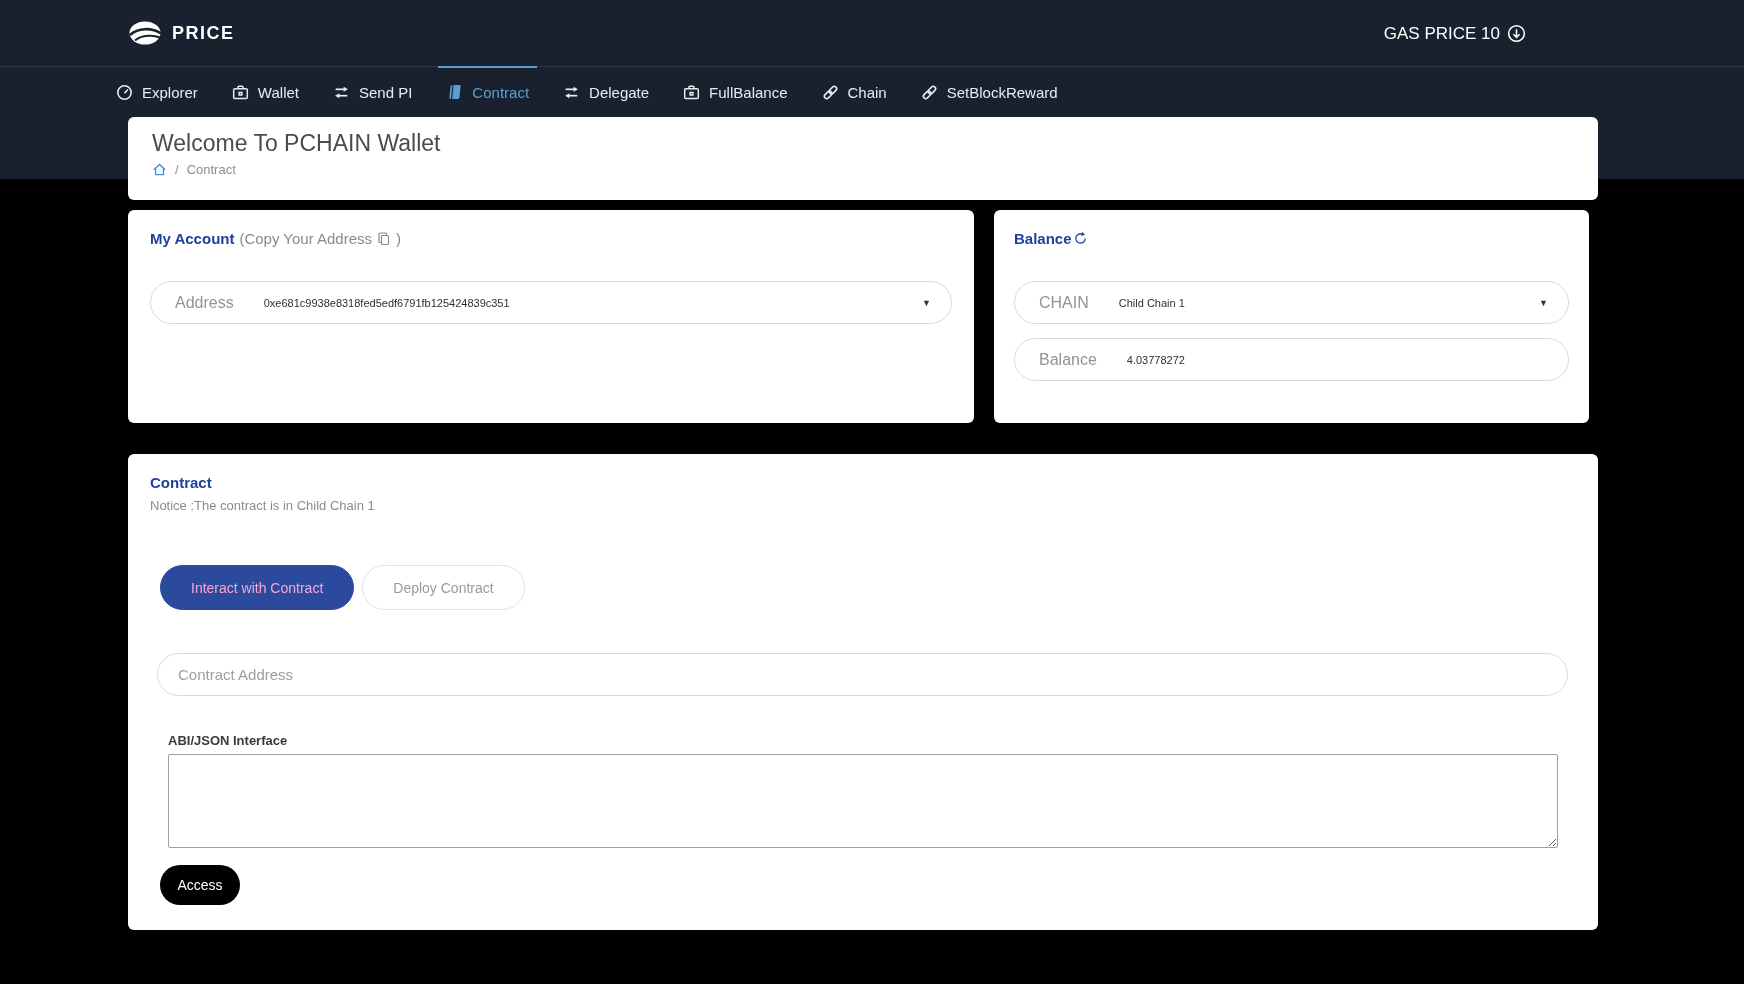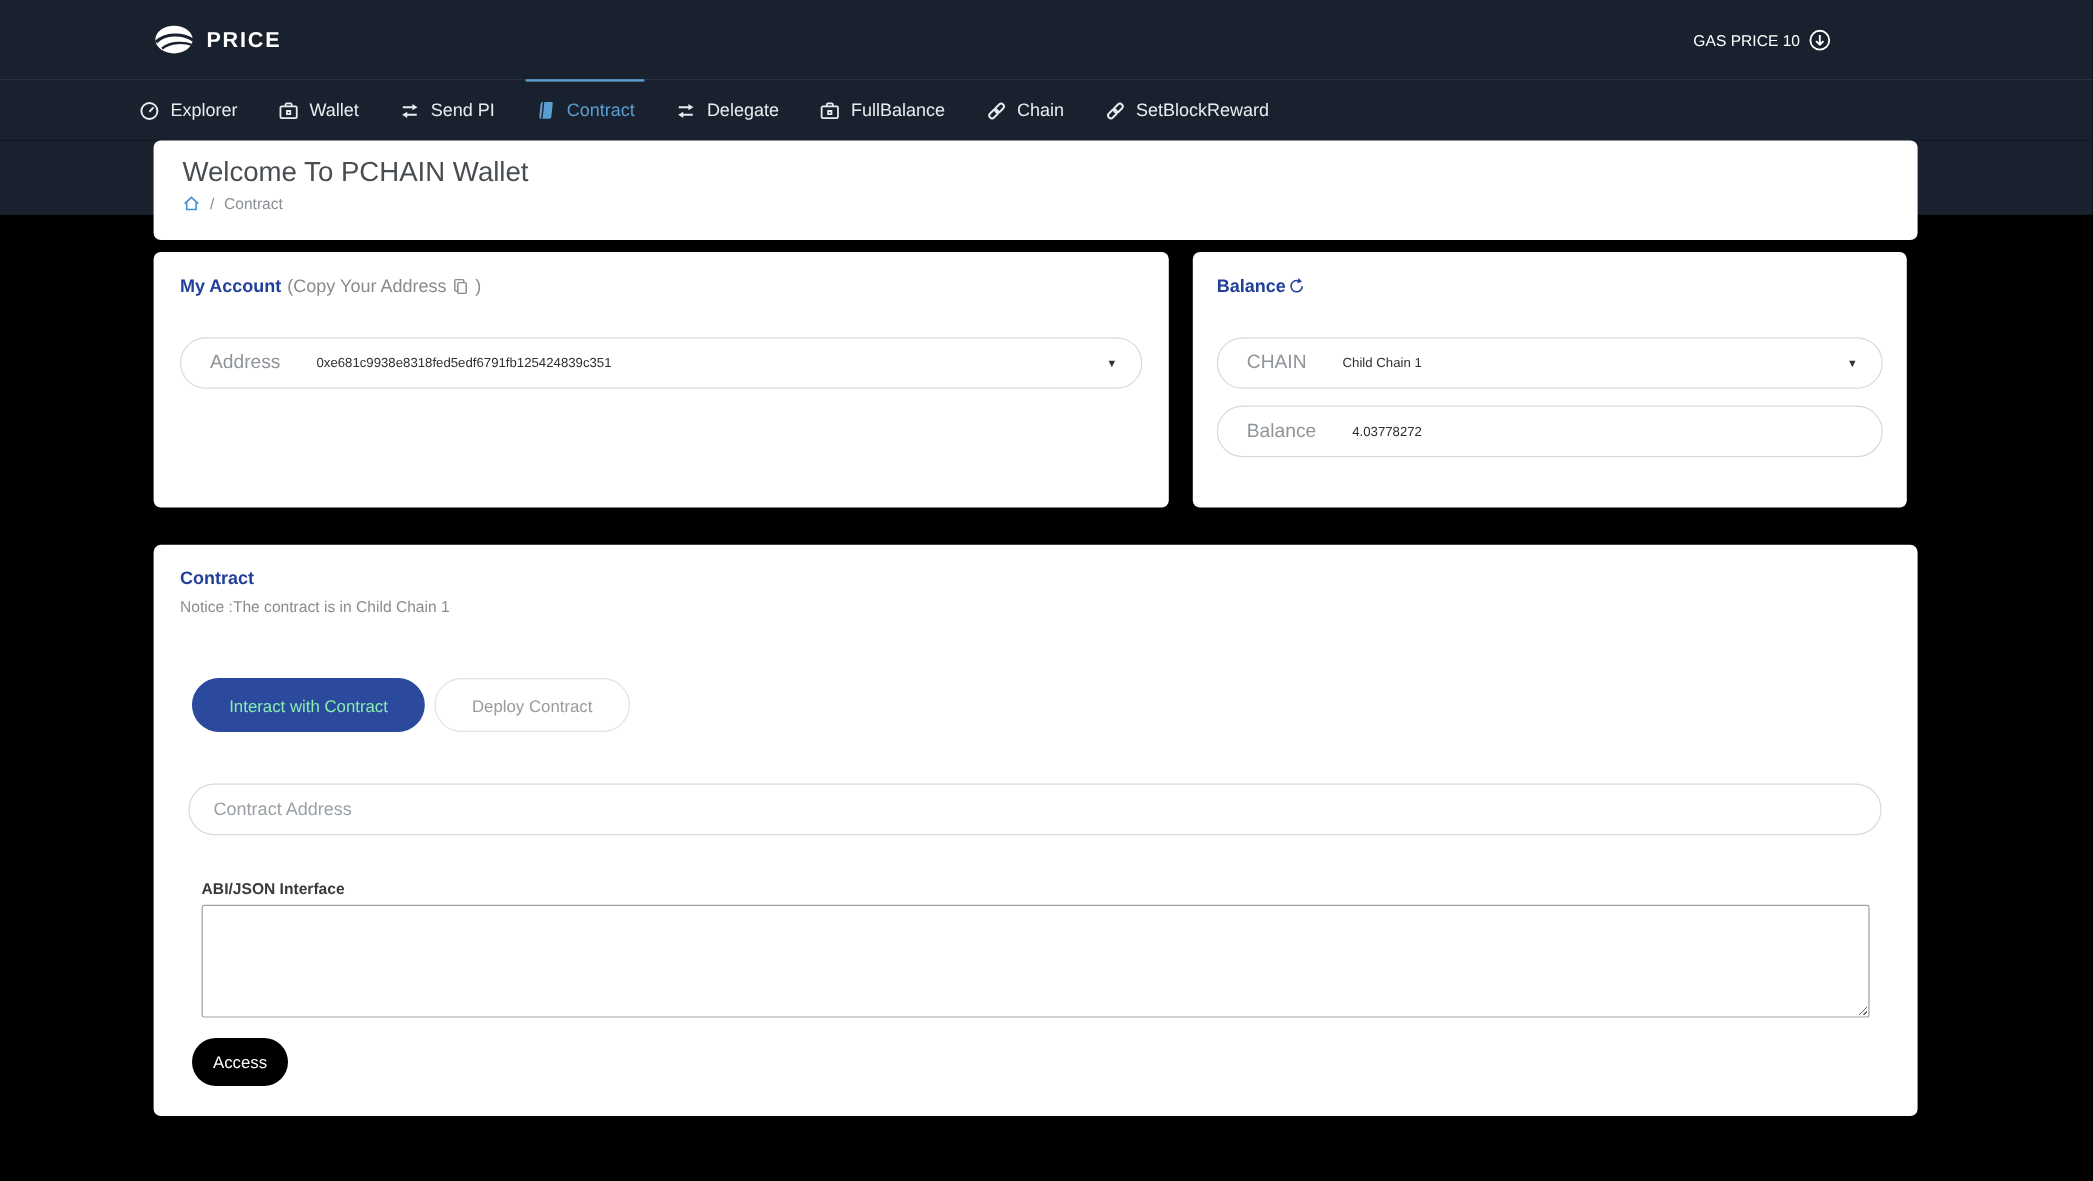--- a/index.html
+++ b/index.html
@@ -21,21 +21,21 @@
     padding-left:128px;
     position:relative;
   }
   .brand { display:flex; align-items:center; gap:10px; }
   .brand-name {
     color:#fff; font-size:18px; font-weight:bold; letter-spacing:1.5px;
   }
   .gasprice {
     position:absolute; right:218px; top:0; height:67px;
     display:flex; align-items:center; gap:7px;
-    color:#fff; font-size:13px;
+    color:#fff; font-size:17px;
   }
 
   
   .navbar {
     height:50px; background:#1a212e;
     display:flex; align-items:center;
     padding-left:116px; gap:34px;
   }
   .nav-item {
     display:flex; align-items:center; gap:9px;
@@ -90,21 +90,21 @@
 
   
   .contract-card { width:1470px; height:476px; margin-top:31px; padding:20px 22px; }
   .notice { font-size:13px; color:#8c8c8c; margin-top:7px; }
   .tabs { display:flex; gap:8px; margin-top:52px; margin-left:10px; }
   .tab {
     height:45px; border-radius:23px; padding:0 30px;
     display:flex; align-items:center; font-size:14px;
     background:#fff; border:1px solid #e2e2e2; color:#9a9a9a; cursor:pointer;
   }
-  .tab.active { background:#2b4a9e; border-color:#2b4a9e; color:#86efac; }
+  .tab.active { background:#2b4a9e; border-color:#2b4a9e; color:#f9a8d4; }
 
   .contract-address {
     display:block; margin:43px 0 0 7px; width:1411px; height:43px;
     border:1px solid #d9d9d9; border-radius:22px;
     padding:0 20px; font-size:15px; color:#333;
     font-family:"Liberation Sans", sans-serif; outline:none;
   }
   .contract-address::placeholder { color:#9aa0a5; }
 
   .abi-label { margin:37px 0 0 18px; font-size:13px; font-weight:bold; color:#3a3a3a; }

